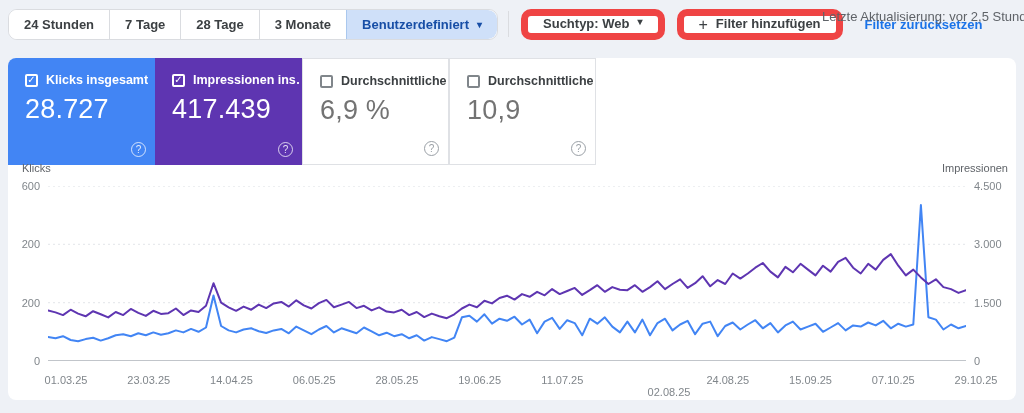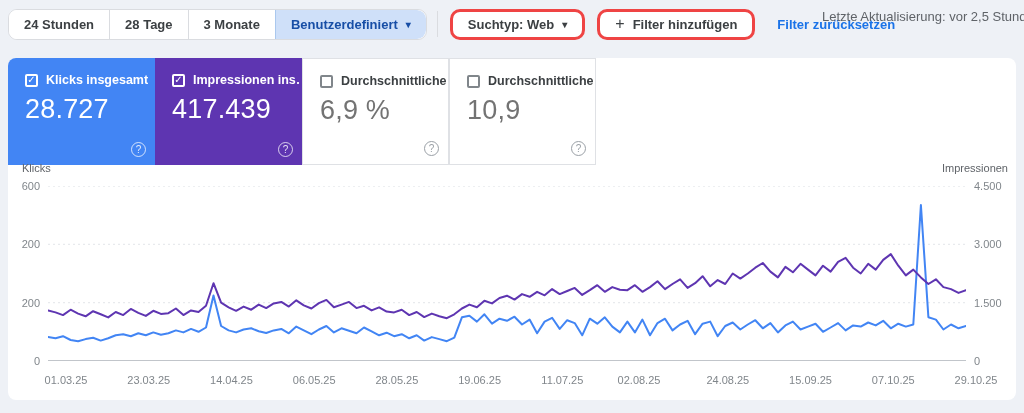--- a/index.html
+++ b/index.html
@@ -25,22 +25,22 @@
     border-left:1px solid #dadce0; cursor:pointer; background:#fff;
   }
   .seg-btn:first-child { border-left:none; }
   .seg-btn.selected {
     background:#cfe0f9; color:#174ea6; border-left:1px solid #aac8ee;
     border-radius:0 9px 9px 0;
   }
   .caret { font-size:10px; margin-left:8px; color:inherit; }
   .v-divider { width:1px; height:26px; background:#dadce0; margin:0 12px 0 10px; }
   .pill {
-    display:flex; align-items:center; height:31px; padding:0 15px;
-    border:3px solid #ef4444; border-radius:10px; background:#fff;
+    display:flex; height:31px; padding:0 15px;
+    border:7px solid #ef4444; border-radius:10px; background:#fff;
     font-size:13px; font-weight:700; color:#3c4043; margin-right:12px; cursor:pointer;
   }
   .plus-glyph { font-size:16px; font-weight:400; margin-right:8px; color:#3c4043; }
   .link-btn {
     color:#1a73e8; font-size:13px; font-weight:700; margin-left:10px; cursor:pointer;
   }
   .last-update {
     position:absolute; left:822px; top:9px; font-size:13px; color:#5f6368;
     white-space:nowrap; overflow:hidden;
   }
@@ -96,20 +96,21 @@
     white-space:nowrap;
     padding-left:22px;
   }
 </style>
 </head>
 <body>
 
 <div class="toolbar">
   <div class="seg-group">
     <div class="seg-btn">24 Stunden</div>
+    <div class="seg-btn">7 Tage</div>
     <div class="seg-btn">28 Tage</div>
     <div class="seg-btn">3 Monate</div>
     <div class="seg-btn selected">
       <span>Benutzerdefiniert</span>
       <span class="caret">▾</span>
     </div>
   </div>
   <div class="v-divider"></div>
   <div class="pill">
     <span>Suchtyp: Web</span>
@@ -192,19 +193,19 @@
   </div>
 
   <div class="xlabels" id="xlabels">
       <div class="xlabel" style="left: 7px;">01.03.25</div>
       <div class="xlabel" style="left: 89.7273px;">23.03.25</div>
       <div class="xlabel" style="left: 172.455px;">14.04.25</div>
       <div class="xlabel" style="left: 255.182px;">06.05.25</div>
       <div class="xlabel" style="left: 337.909px;">28.05.25</div>
       <div class="xlabel" style="left: 420.636px;">19.06.25</div>
       <div class="xlabel" style="left: 503.364px;">11.07.25</div>
-      <div class="xlabel" style="left: 580px;">02.08.25</div>
+      <div class="xlabel" style="left: 610px; margin-top: 12px;">02.08.25</div>
       <div class="xlabel" style="left: 668.818px;">24.08.25</div>
       <div class="xlabel" style="left: 751.545px;">15.09.25</div>
       <div class="xlabel" style="left: 834.273px;">07.10.25</div>
       <div class="xlabel" style="left: 917px;">29.10.25</div>
     </div>
 </div>
 
 </body></html>

